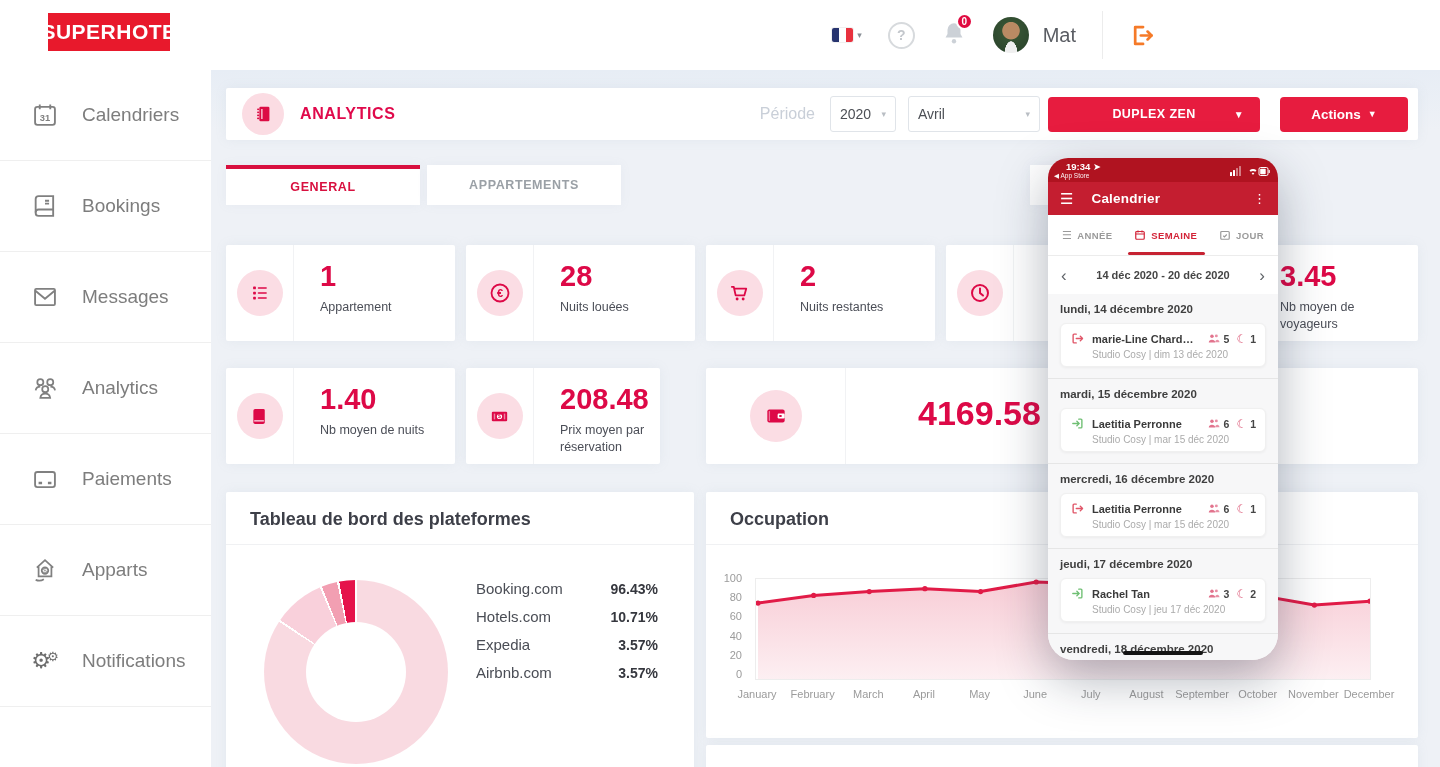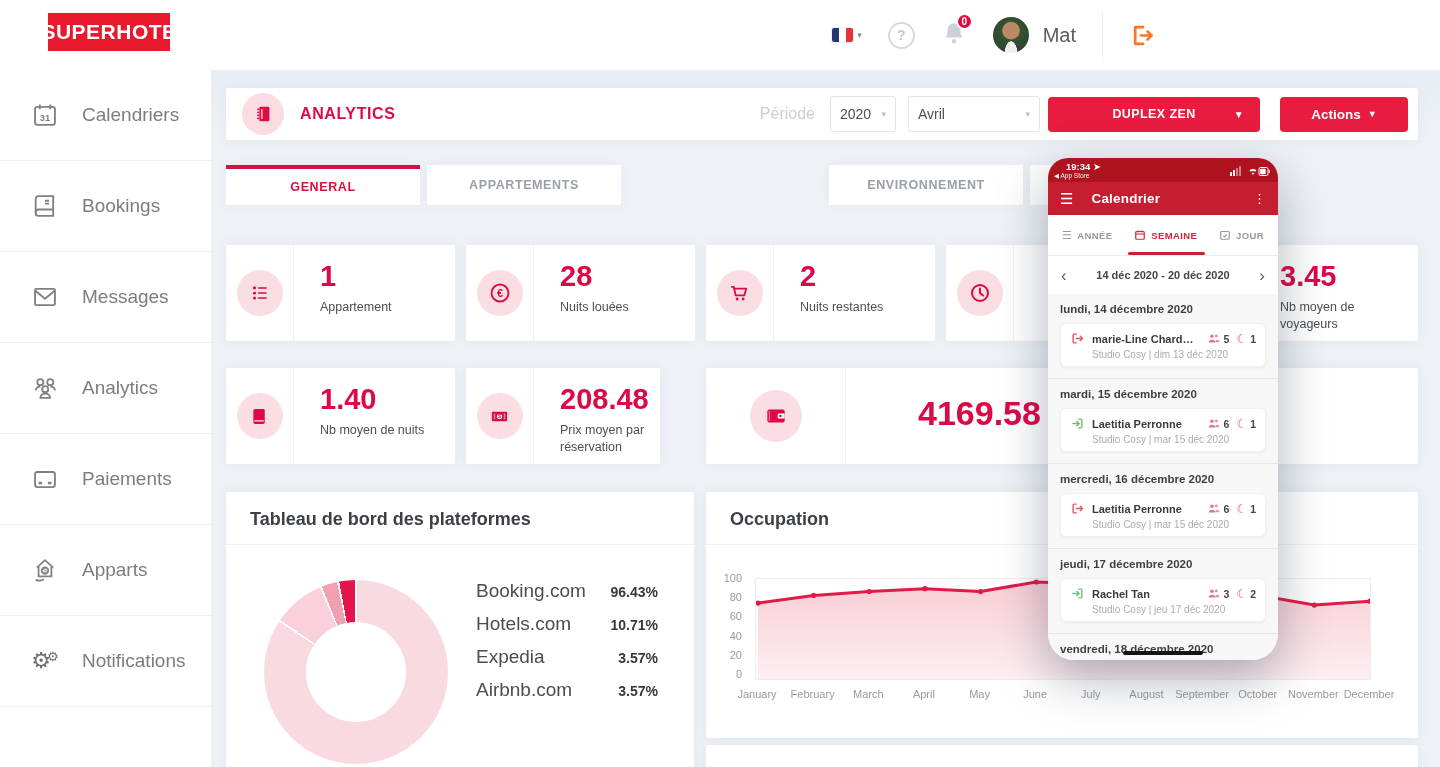--- a/index.html
+++ b/index.html
@@ -77,21 +77,21 @@
   .wide .circle{width:52px;height:52px;}
   .wide .stat-v{font-size:34px;}
   .wide .stat-tx{padding:28px 0 0 72px;}
 
   
   .ptitle{font-size:18px;font-weight:bold;color:#3d3f48;padding:17px 24px 14px;border-bottom:1px solid #f0f1f3;}
   .donut{position:absolute;left:38px;top:88px;width:184px;height:184px;border-radius:50%;}
   .donut:after{content:"";position:absolute;left:42px;top:42px;width:100px;height:100px;border-radius:50%;background:#fff;}
   .legend{position:absolute;left:250px;top:88px;width:182px;}
   .leg-row{display:flex;justify-content:space-between;align-items:baseline;margin-bottom:11px;}
-  .leg-name{font-size:19px;color:#4a4d55;}
+  .leg-name{font-size:15px;color:#4a4d55;}
   .leg-pct{font-size:14px;font-weight:bold;color:#35373e;}
 
   
   .yax{position:absolute;left:0;top:86px;width:42px;height:102px;}
   .yax span{position:absolute;right:6px;font-size:11px;color:#9b9b9b;}
   .plot{position:absolute;left:49px;top:86px;border:1px solid #ededed;}
   .months{position:absolute;left:49px;top:196px;width:616px;height:16px;}
   .months span{position:absolute;transform:translateX(-50%);font-size:11px;color:#9b9b9b;white-space:nowrap;}
 
   
@@ -252,21 +252,20 @@
         <span class="caret">▼</span>
       </div>
     <div class="btn-red btn-actions">
       <span>Actions</span>
         <span class="caret">▼</span>
       </div>
   </div>
 
   <div class="tab active" style="left:15px;">GENERAL</div>
   <div class="tab" style="left:216px;">APPARTEMENTS</div>
-  <div class="tab" style="left:618px;">ENVIRONNEMENT</div>
   <div class="tab" style="left:819px;"></div>
 
   <div class="card stat" style="left:15px;top:175px;width:229px;">
     <div class="stat-ic">
         <div class="circle">
       <svg width="22" height="22" viewBox="0 0 24 24" fill="#dd0947">
         <rect x="4.5" y="5" width="3" height="3" rx=".7"></rect>
             <rect x="9.5" y="5.6" width="10" height="1.8" rx=".9"></rect>
         <rect x="4.5" y="10.5" width="3" height="3" rx=".7"></rect>
             <rect x="9.5" y="11.1" width="10" height="1.8" rx=".9"></rect>

